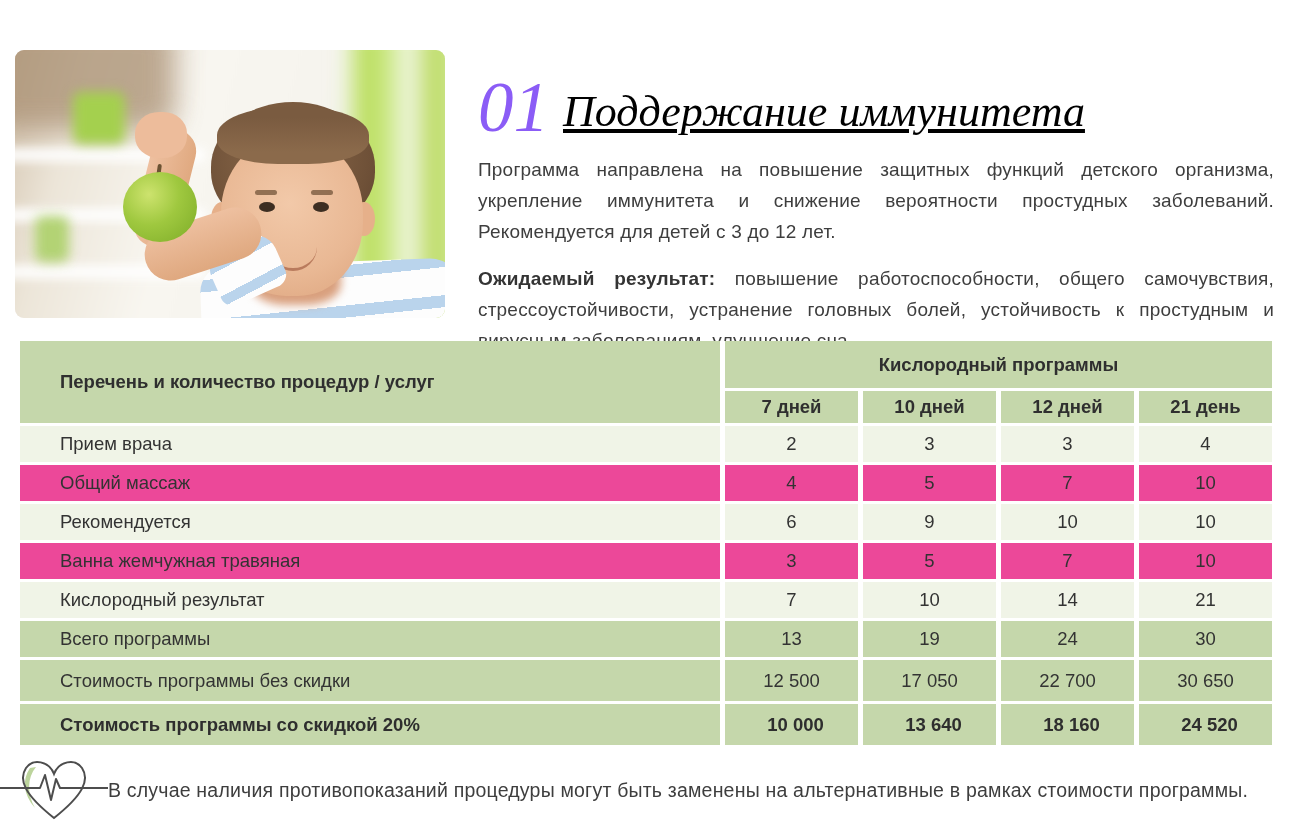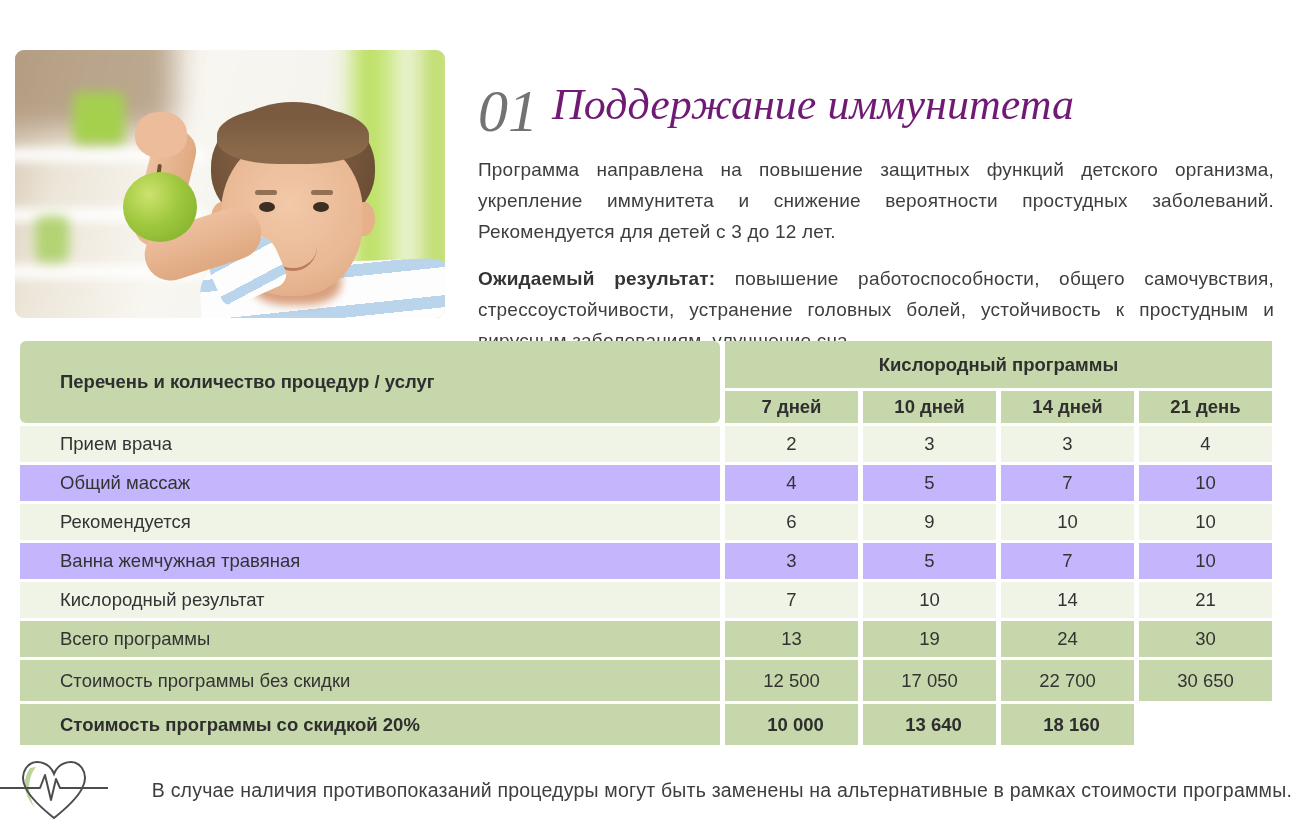--- a/index.html
+++ b/index.html
@@ -48,45 +48,45 @@
   .photo .forearm{position:absolute;left:128px;top:168px;width:120px;height:52px;border-radius:26px;background:linear-gradient(180deg,#eec0a0,#dfa87f);transform:rotate(-18deg);}
   .photo .sleeve{position:absolute;left:196px;top:188px;width:70px;height:60px;border-radius:40% 40% 20% 20%;
     background:repeating-linear-gradient(176deg,#fdfdfd 0 12px,#bad4ec 12px 22px,#fdfdfd 22px 34px);transform:rotate(-24deg);}
   .photo .apple{position:absolute;left:108px;top:122px;width:74px;height:70px;border-radius:50%;
     background:radial-gradient(circle at 35% 32%,#cde36e 0%,#9fc83f 45%,#7cab27 100%);}
   .photo .apple-stem{position:absolute;left:142px;top:114px;width:4px;height:14px;background:#6b5232;border-radius:2px;transform:rotate(8deg);}
 
   
   .content{position:absolute;left:478px;top:44px;width:796px;}
   .title-row{display:flex;align-items:flex-end;gap:14px;height:92px;}
-  .num{font-family:"Liberation Serif",serif;font-style:italic;font-size:60px;line-height:.82;color:#737373;font-weight:400;}
-  .page-title{font-family:"Liberation Serif",serif;font-style:italic;font-weight:500;font-size:44px;line-height:1;color:#701a75;margin:0 0 9px 0;}
+  .num{font-family:"Liberation Serif",serif;font-style:italic;font-size:71px;line-height:.82;color:#8b5cf6;font-weight:400;}
+  .page-title{font-family:"Liberation Serif",serif;font-style:italic;font-weight:500;font-size:44px;line-height:1;color:#000000;margin:0 0 2px 0;text-decoration:underline;}
   .desc{margin:18px 0 0 0;font-size:19px;line-height:31px;text-align:justify;color:#3e3e3e;letter-spacing:.2px;}
   .desc + .desc{margin-top:16px;}
   .desc b{color:#343434;}
 
   
   .ptable{
     position:absolute;left:20px;top:341px;width:1252px;
     display:grid;grid-template-columns:700px repeat(4,1fr);
     grid-template-rows:47px 32px repeat(6,36px) 41px 41px;
     gap:3px 5px;background:#ffffff;font-size:18.5px;
   }
   .cell{display:flex;align-items:center;justify-content:center;color:#333;}
   .cell.label{justify-content:flex-start;padding-left:40px;}
   .green{background:#c5d7ab;}
   .light{background:#f0f4e7;text-align:right;}
-  .mid{background:#c4b5fd;}
+  .mid{background:#ec4899;}
   .hbold{font-weight:bold;color:#2f2f2f;}
   .rowbold{font-weight:bold;color:#2e2e2e;padding-left:8px;}
-  .head-left{grid-row:1/3;grid-column:1;border-radius:6px;}
+  .head-left{grid-row:1/3;grid-column:1;}
   .head-span{grid-column:2/6;}
 
   
-  .footnote{position:absolute;left:0;top:752px;width:1292px;height:76px;display:flex;align-items:center;justify-content:space-between;}
+  .footnote{position:absolute;left:0;top:752px;width:1292px;height:76px;display:flex;align-items:center;}
   .heart-wrap{flex:0 0 auto;width:108px;height:76px;}
   .note-text{font-size:19.5px;color:#3e3e3e;letter-spacing:.2px;}
 </style>
 </head>
 <body>
 
 <div class="page">
 
   <div class="photo">
     <div class="bgwash"></div>
@@ -124,21 +124,21 @@
     </div>
     <p class="desc">Программа направлена на повышение защитных функций детского организма, укрепление иммунитета и снижение вероятности простудных заболеваний. Рекомендуется для детей с 3 до 12 лет.</p>
     <p class="desc"><b>Ожидаемый результат:</b><span> повышение работоспособности, общего самочувствия, стрессоустойчивости, устранение головных болей, устойчивость к простудным и вирусным заболеваниям, улучшение сна.</span></p>
   </div>
 
   <div class="ptable">
     <div class="cell label green hbold head-left">Перечень и количество процедур / услуг</div>
     <div class="cell green hbold head-span">Кислородный программы</div>
     <div class="cell green hbold">7 дней</div>
     <div class="cell green hbold">10 дней</div>
-    <div class="cell green hbold">14 дней</div>
+    <div class="cell green hbold">12 дней</div>
     <div class="cell green hbold">21 день</div>
 
     <div class="cell label light">Прием врача</div>
     <div class="cell light">2</div>
     <div class="cell light">3</div>
     <div class="cell light">3</div>
     <div class="cell light">4</div>
 
     <div class="cell label mid">Общий массаж</div>
     <div class="cell mid">4</div>
@@ -173,20 +173,21 @@
     <div class="cell label green">Стоимость программы без скидки</div>
     <div class="cell green">12 500</div>
     <div class="cell green">17 050</div>
     <div class="cell green">22 700</div>
     <div class="cell green">30 650</div>
 
     <div class="cell label green rowbold">Стоимость программы со скидкой 20%</div>
     <div class="cell green rowbold">10 000</div>
     <div class="cell green rowbold">13 640</div>
     <div class="cell green rowbold">18 160</div>
+    <div class="cell green rowbold">24 520</div>
   </div>
 
   <div class="footnote">
     <div class="heart-wrap">
       <svg viewBox="0 0 108 76" width="108" height="76">
         <path d="M30 16 C22 28 23 42 35 56 C27 42 27 26 36 15 Z" fill="#bcd49c"></path>
         <path d="M54 22 C49 9 33 6 26 16 C18 28 25 43 54 66 C83 43 90 28 82 16 C75 6 59 9 54 22 Z" fill="none" stroke="#4d4d4d" stroke-width="2"></path>
         <polyline points="0,36 40,36 45,23 51,48 56,27 60,36 108,36" fill="none" stroke="#4d4d4d" stroke-width="2" stroke-linejoin="round" stroke-linecap="round"></polyline>
       </svg>
     </div>

